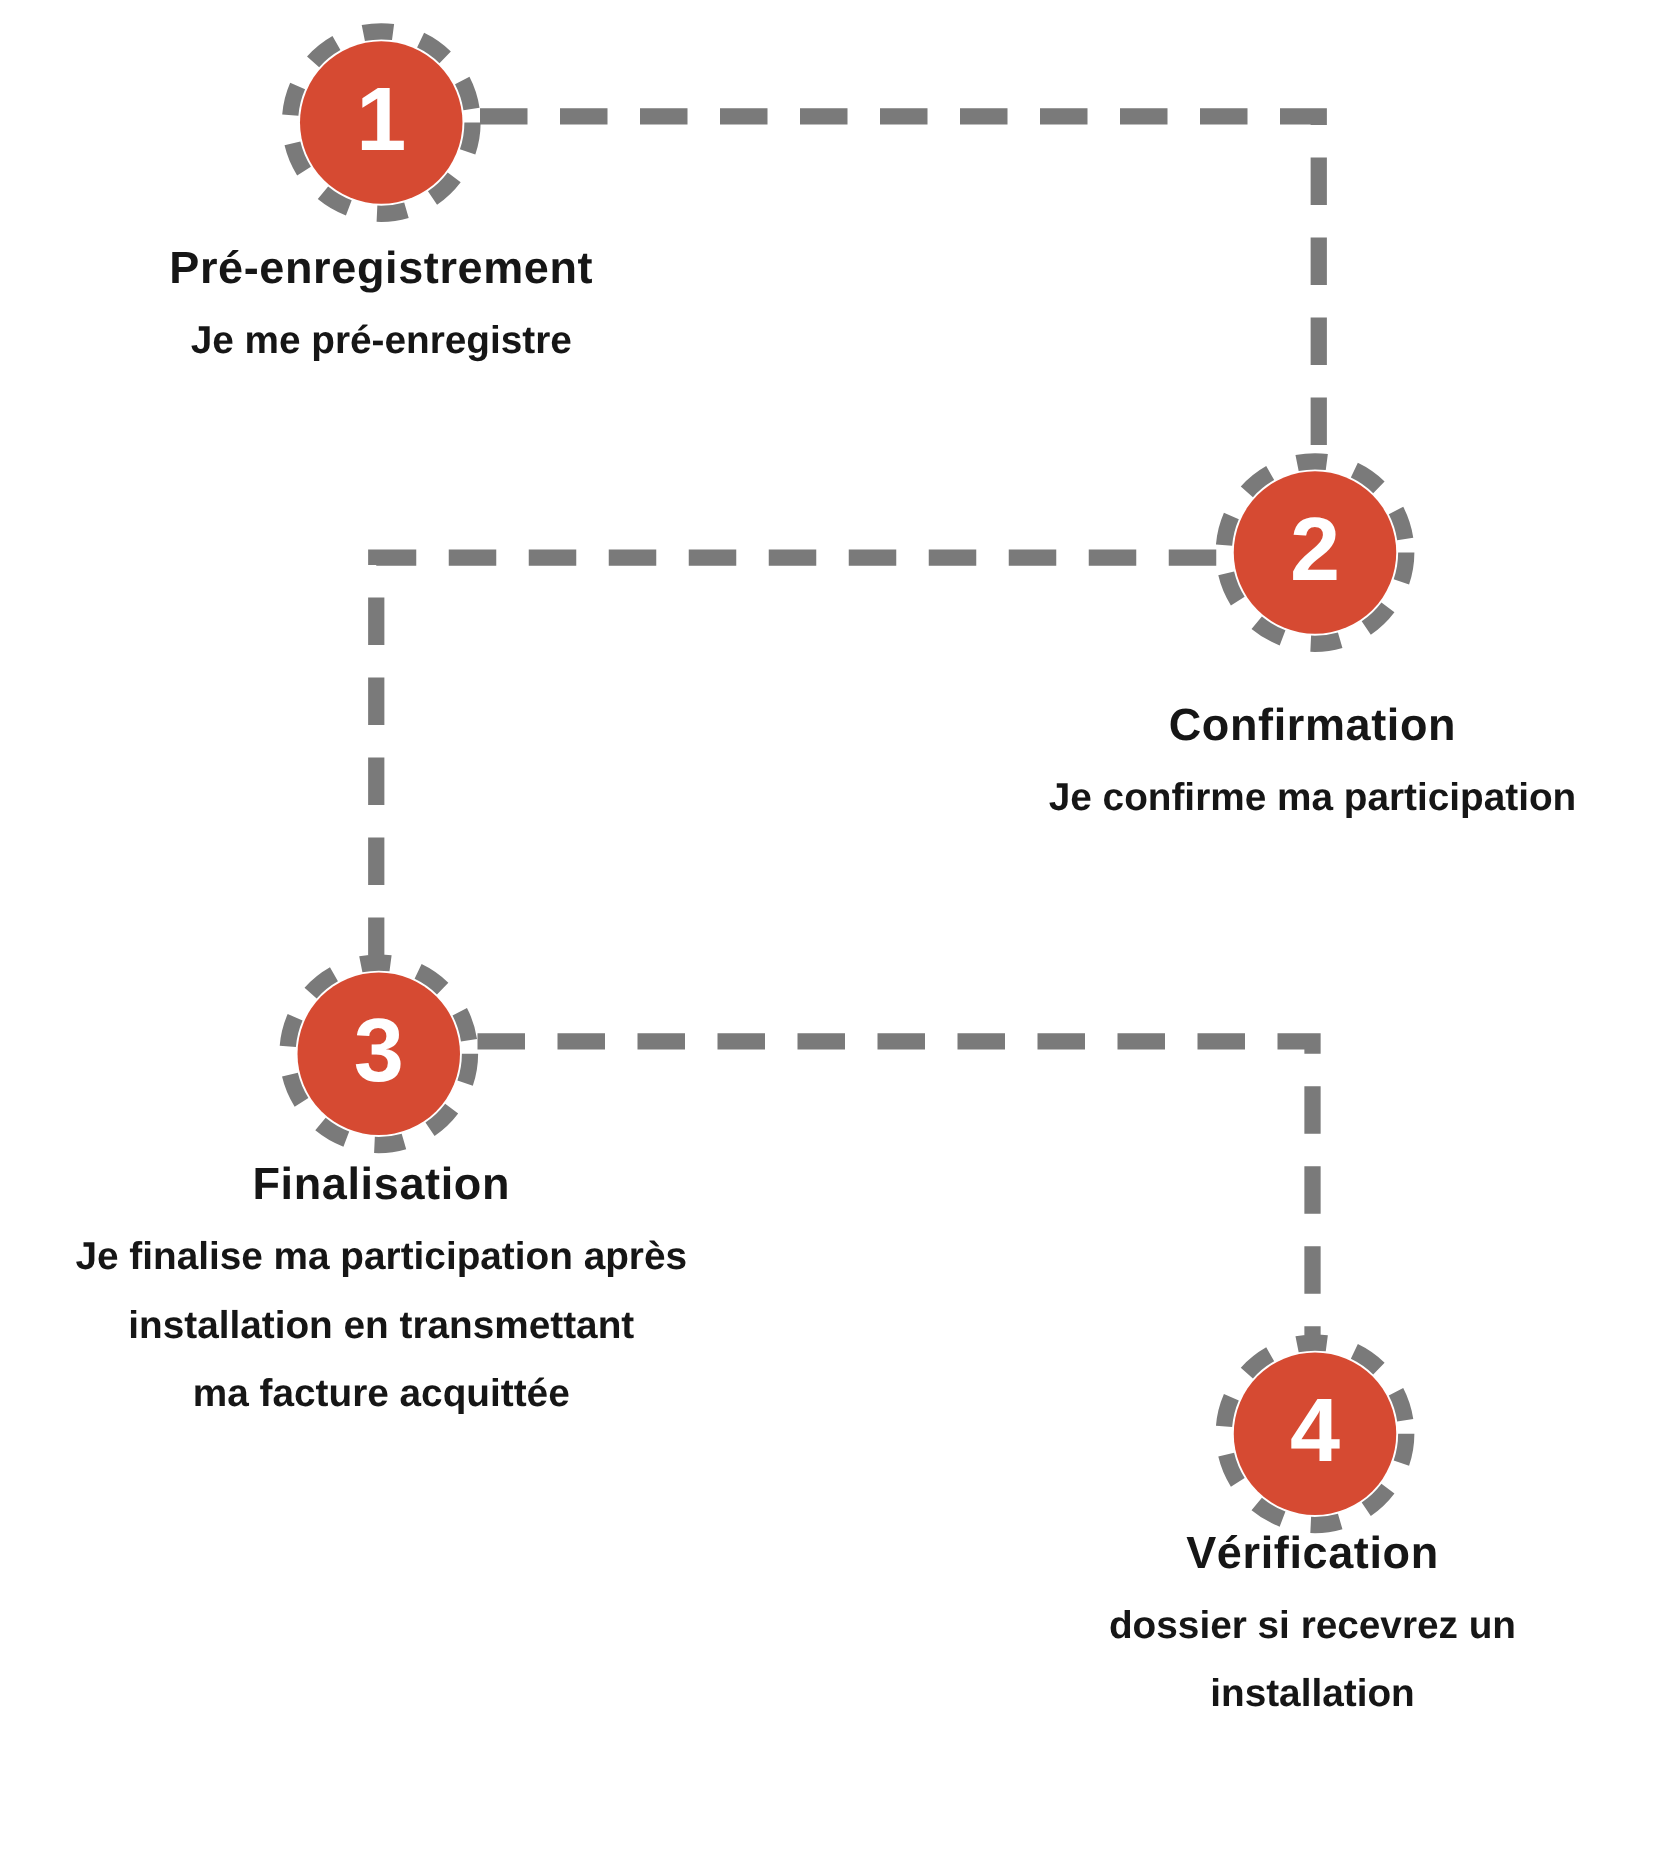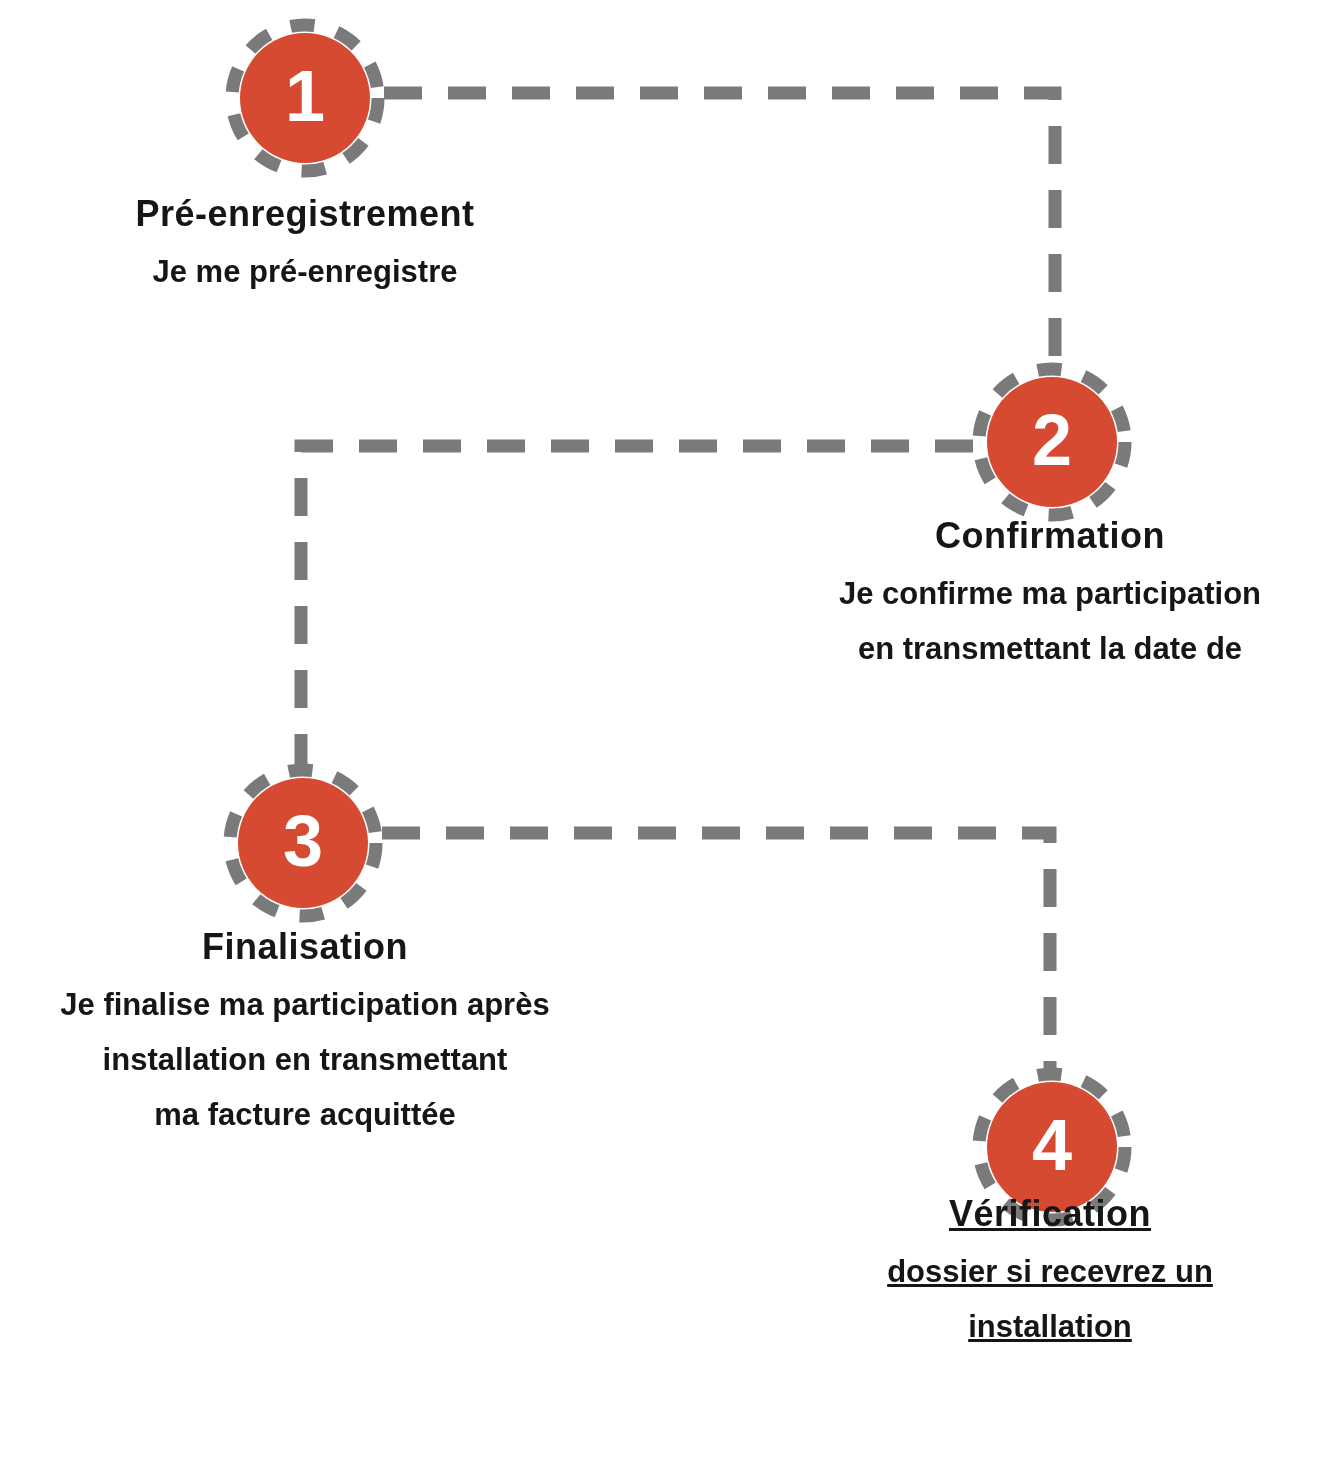--- a/index.html
+++ b/index.html
@@ -59,44 +59,43 @@
   <div class="steptext" style="left:-20px;top:192px;width:650px;">
     <span class="title">Pré-enregistrement</span>
     <span class="body">
       <span class="line">Je me pré-enregistre</span>
     </span>
   </div>
 
   <div class="badge" style="left:987px;top:377px;">
     <span class="num">2</span>
   </div>
-  <div class="steptext" style="left:790px;top:514px;width:520px;">
+  <div class="steptext" style="left:790px;top:558px;width:520px;">
     <span class="title">Confirmation</span>
     <span class="body">
       <span class="line">Je confirme ma participation</span>
-      <span class="line">en transmettant la date de</span>
     </span>
   </div>
 
   <div class="badge" style="left:238px;top:778px;">
     <span class="num">3</span>
   </div>
   <div class="steptext" style="left:-15px;top:925px;width:640px;">
     <span class="title">Finalisation</span>
     <span class="body">
       <span class="line">Je finalise ma participation après</span>
       <span class="line">installation en transmettant</span>
       <span class="line">ma facture acquittée</span>
     </span>
   </div>
 
   <div class="badge" style="left:987px;top:1082px;">
     <span class="num">4</span>
   </div>
-  <div class="steptext" style="left:780px;top:1192px;width:540px;text-decoration:underline;">
+  <div class="steptext" style="left:780px;top:1220px;width:540px;">
     <span class="title">Vérification</span>
     <span class="body">
       <span class="line">dossier si recevrez un</span>
       <span class="line">installation</span>
     </span>
   </div>
 
 </div>
 
 </body></html>

